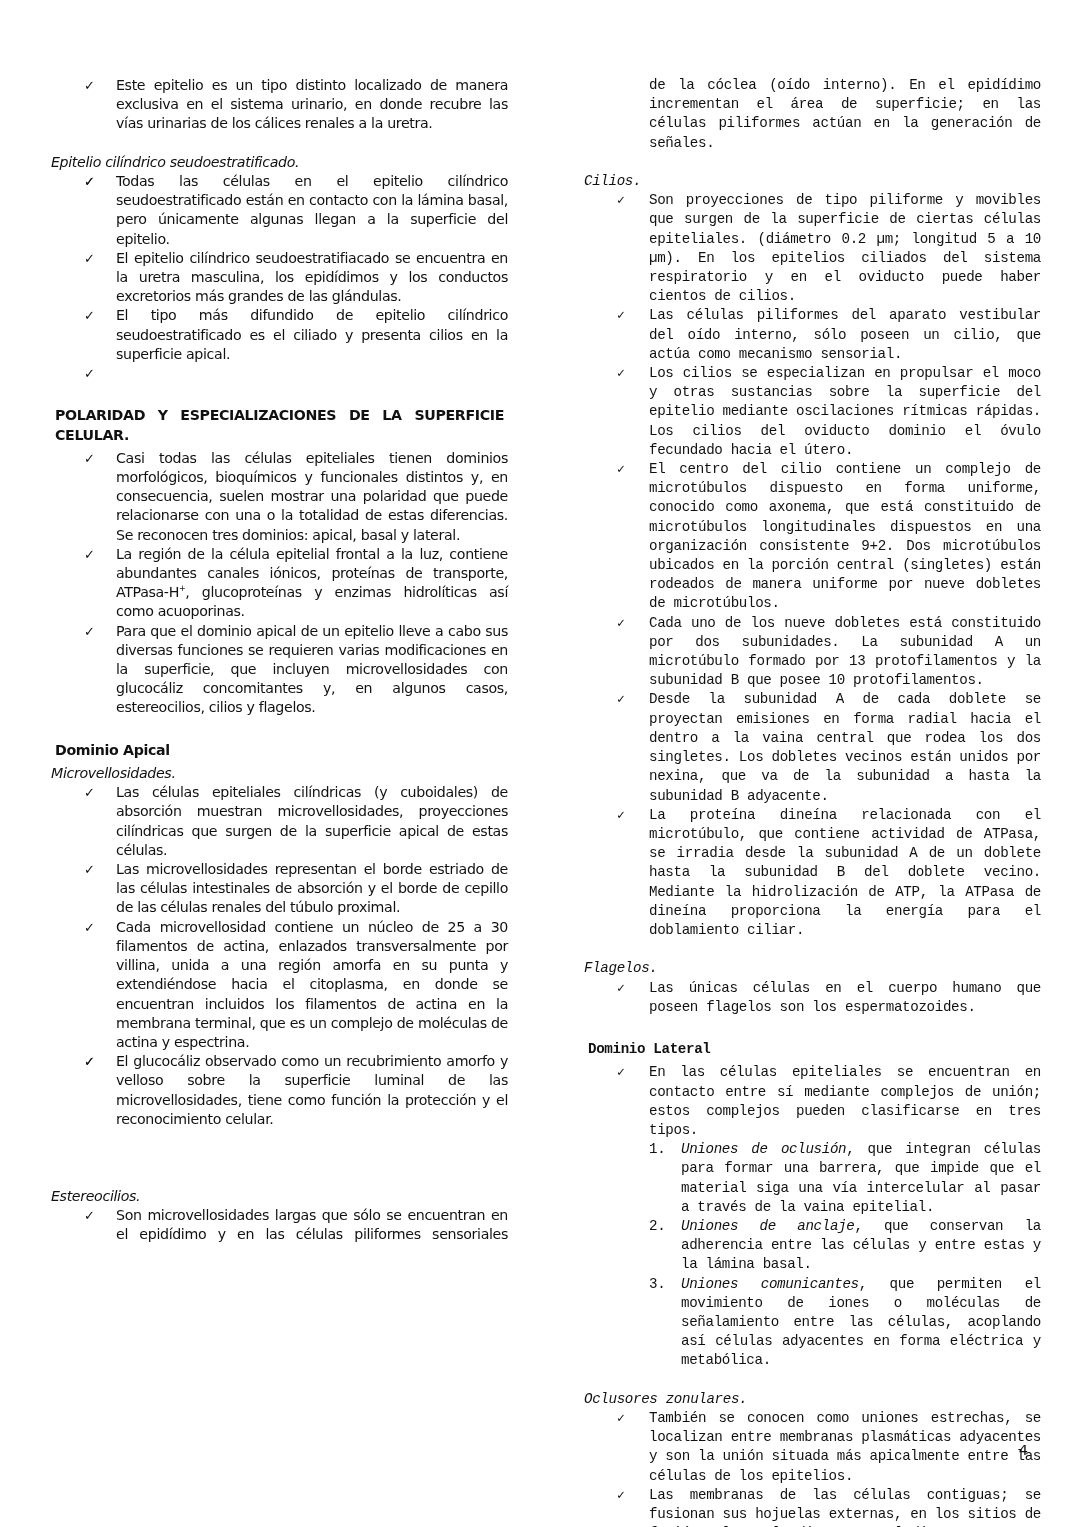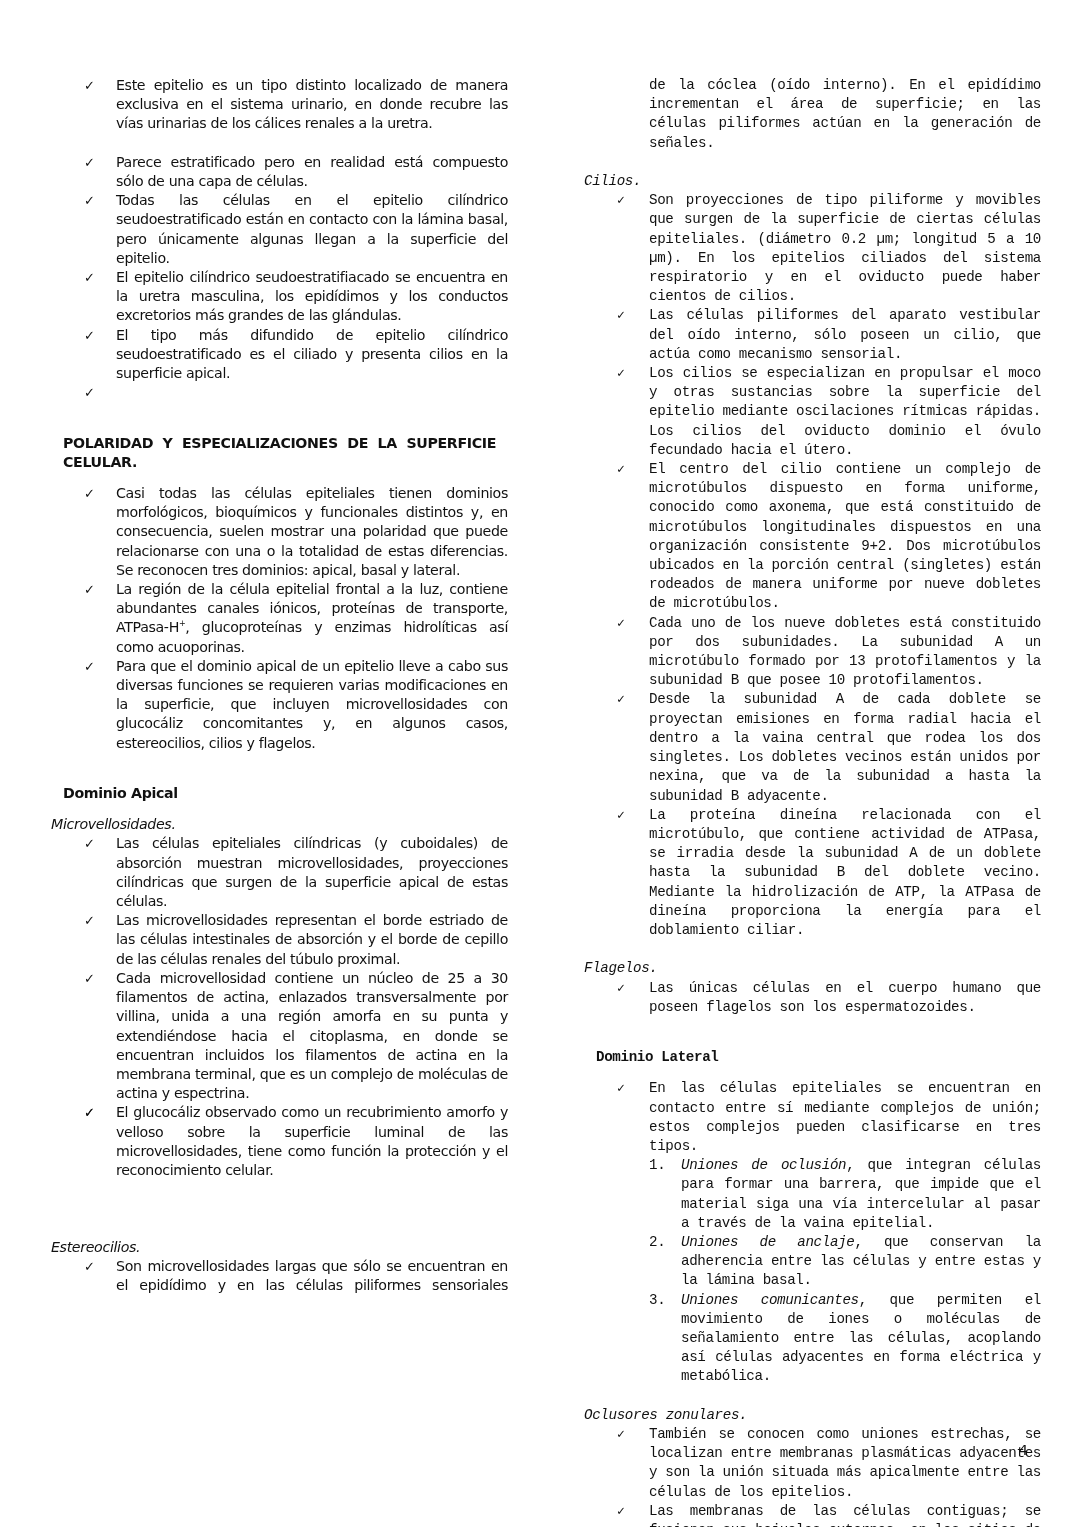--- a/index.html
+++ b/index.html
@@ -2,21 +2,21 @@
 <html><head>
 <meta charset="utf-8">
 <style>
   html, body { margin: 0; padding: 0; background: #ffffff; }
   body { width: 1080px; height: 1527px; position: relative; overflow: hidden;
          font-family: "DejaVu Sans", "Liberation Sans", sans-serif; color: #111; }
   .col { position: absolute; top: 76px; width: 457px; font-size: 14.2px; line-height: 19.2px; letter-spacing: -0.35px; }
   .col-left { left: 51px; }
   .col-right { left: 584px; font-family: Liberation Mono, monospace; }
   .sub { font-style: italic; margin: 0; }
-  .head { font-weight: bold; margin: 12px; }
+  .head { font-weight: bold; margin: 4px; }
   .head-just { text-align: justify; text-align-last: left; }
   ul.chk { list-style: none; margin: 0; padding: 0; }
   ul.chk > li { position: relative; padding-left: 65px; text-align: justify; }
   ul.chk > li .mark { position: absolute; left: 33px; top: 0; font-size: 13px; }
   ol.num { list-style: none; margin: 0; padding: 0; }
   ol.num > li { position: relative; padding-left: 32px; text-align: justify; }
   ol.num > li .n { position: absolute; left: 0; top: 0; }
   .gap { height: 19.2px; }
   .gap2 { height: 38.4px; }
   .gap3 { height: 57.6px; }
@@ -25,22 +25,23 @@
   .page-num { position: absolute; right: 52px; top: 1442px; font-size: 14.5px; }
 </style>
 </head>
 <body>
 
 <div class="col col-left">
   <ul class="chk">
     <li><span class="mark">✓</span><span>Este epitelio es un tipo distinto localizado de manera exclusiva en el sistema urinario, en donde recubre las vías urinarias de los cálices renales a la uretra.</span></li>
   </ul>
   <div class="gap"></div>
+  <p class="sub">Epitelio cilíndrico seudoestratificado.</p>
   <ul class="chk">
-    <li><span class="mark">✓</span><span>Parece estratificado pero en realidad está compuesto sólo de una capa de células.</span></li>
+    <li><span class="mark">✓</span></li>
     <li><span class="mark">✓</span><span>Todas las células en el epitelio cilíndrico seudoestratificado están en contacto con la lámina basal, pero únicamente algunas llegan a la superficie del epitelio.</span></li>
     <li><span class="mark">✓</span><span>El epitelio cilíndrico seudoestratifiacado se encuentra en la uretra masculina, los epidídimos y los conductos excretorios más grandes de las glándulas.</span></li>
     <li><span class="mark">✓</span><span>El tipo más difundido de epitelio cilíndrico seudoestratificado es el ciliado y presenta cilios en la superficie apical.</span></li>
     <li><span class="mark">✓</span></li>
   </ul>
   <div class="gap2"></div>
   <p class="head head-just">POLARIDAD Y ESPECIALIZACIONES DE LA SUPERFICIE CELULAR.</p>
   <ul class="chk">
     <li><span class="mark">✓</span><span>Casi todas las células epiteliales tienen dominios morfológicos, bioquímicos y funcionales distintos y, en consecuencia, suelen mostrar una polaridad que puede relacionarse con una o la totalidad de estas diferencias. Se reconocen tres dominios: apical, basal y lateral.</span></li>
     <li><span class="mark">✓</span><span>La región de la célula epitelial frontal a la luz, contiene abundantes canales iónicos, proteínas de transporte, ATPasa-H</span><sup>+</sup><span>, glucoproteínas y enzimas hidrolíticas así como acuoporinas.</span></li>

